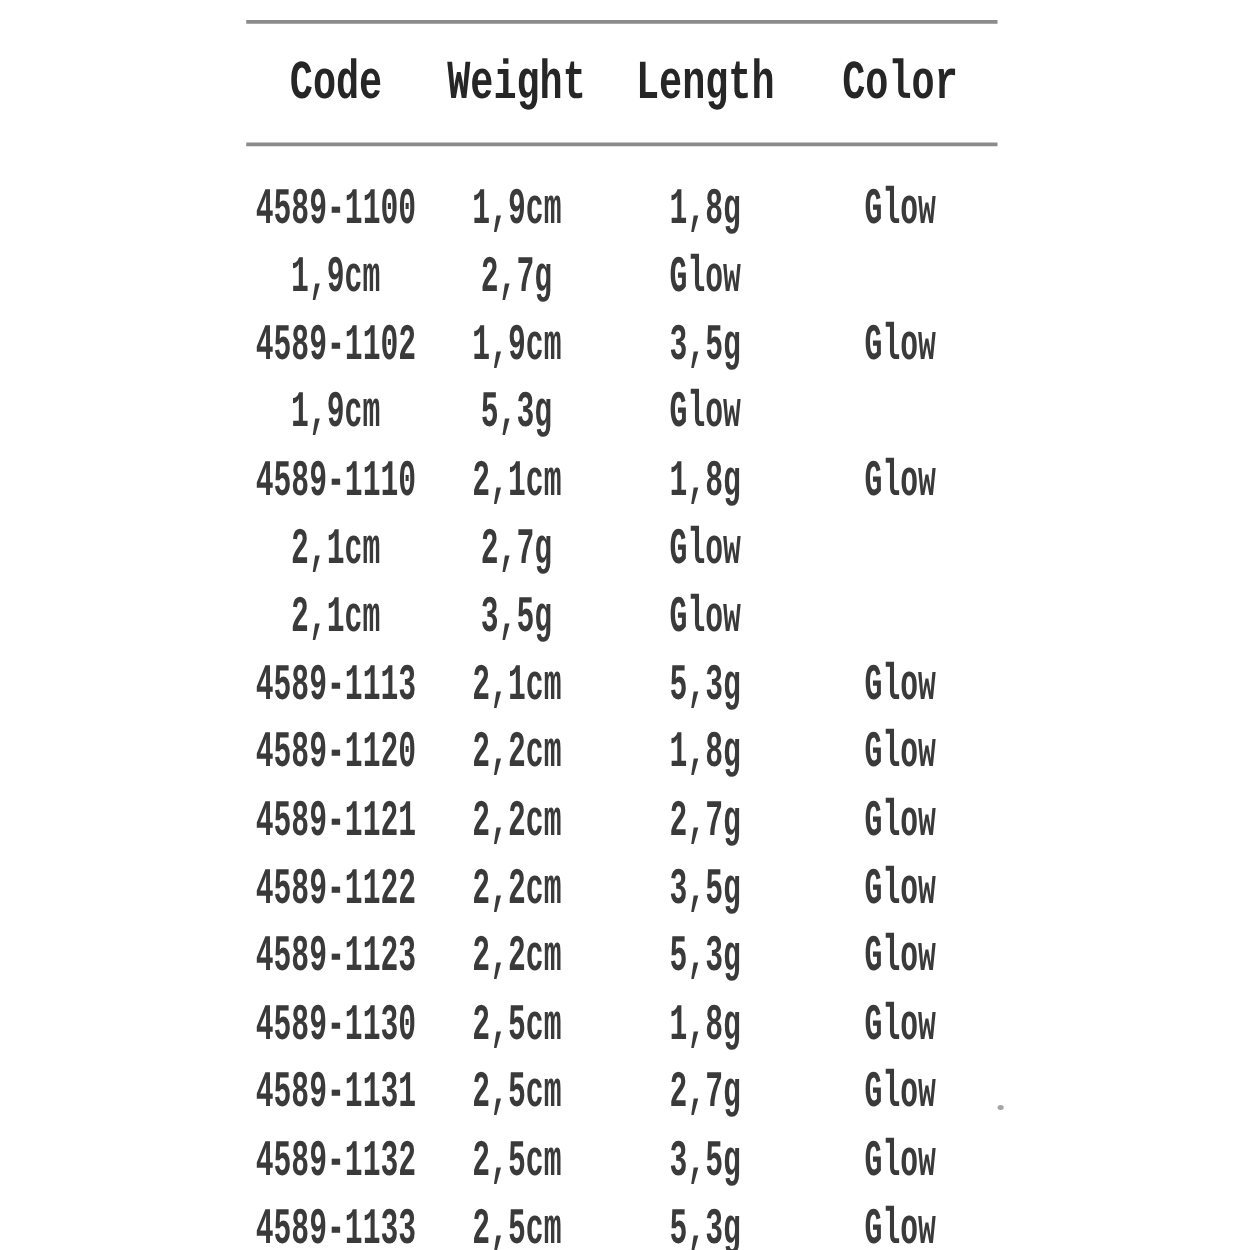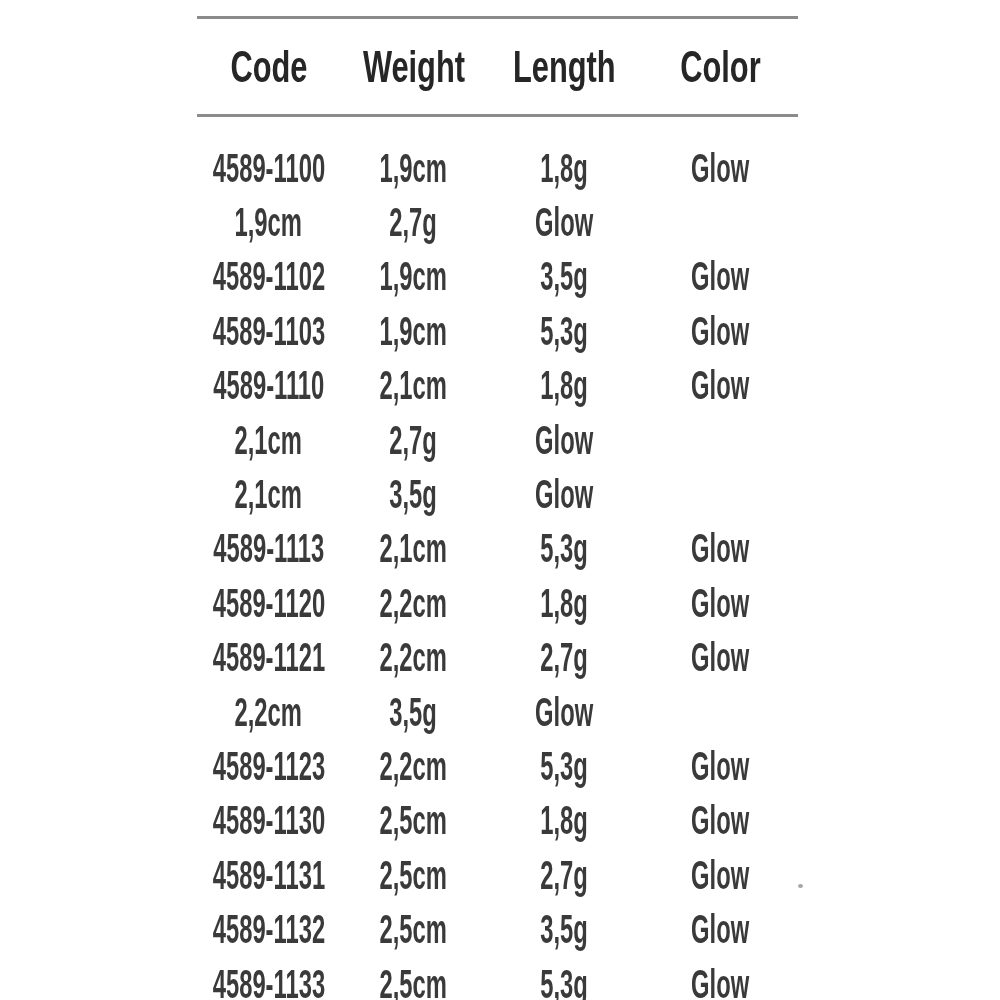--- a/index.html
+++ b/index.html
@@ -6,21 +6,21 @@
     --bg:#ffffff;
     --rule:#8b8b8b;
     --hdr:#262626;
     --body:#3a3a3a;
   }
   html,body{margin:0;padding:0;background:#fff;}
   .sheet{
     position:relative;
     width:850px;height:1000px;
     background:var(--bg);
-    font-family:Liberation Sans, sans-serif;
+    font-family:Liberation Mono, monospace;
     overflow:hidden;
   }
   .rule{
     position:absolute;left:197px;width:601px;height:3px;
     background:var(--rule);
   }
   .rule-top{top:16px;}
   .rule-mid{top:114px;}
   .grid4{
     display:grid;
@@ -113,23 +113,20 @@
     <div class="cell">
       <span class="val">3,5g</span>
     </div>
     <div class="cell">
       <span class="val">Glow</span>
     </div>
   </div>
 
   <div class="row grid4">
     <div class="cell">
-      <span class="val">4589-1103</span>
-    </div>
-    <div class="cell">
       <span class="val">1,9cm</span>
     </div>
     <div class="cell">
       <span class="val">5,3g</span>
     </div>
     <div class="cell">
       <span class="val">Glow</span>
     </div>
   </div>
 
@@ -211,20 +208,23 @@
     </div>
     <div class="cell">
       <span class="val">2,7g</span>
     </div>
     <div class="cell">
       <span class="val">Glow</span>
     </div>
   </div>
 
   <div class="row grid4">
+    <div class="cell">
+      <span class="val">4589-1122</span>
+    </div>
     <div class="cell">
       <span class="val">2,2cm</span>
     </div>
     <div class="cell">
       <span class="val">3,5g</span>
     </div>
     <div class="cell">
       <span class="val">Glow</span>
     </div>
   </div>

